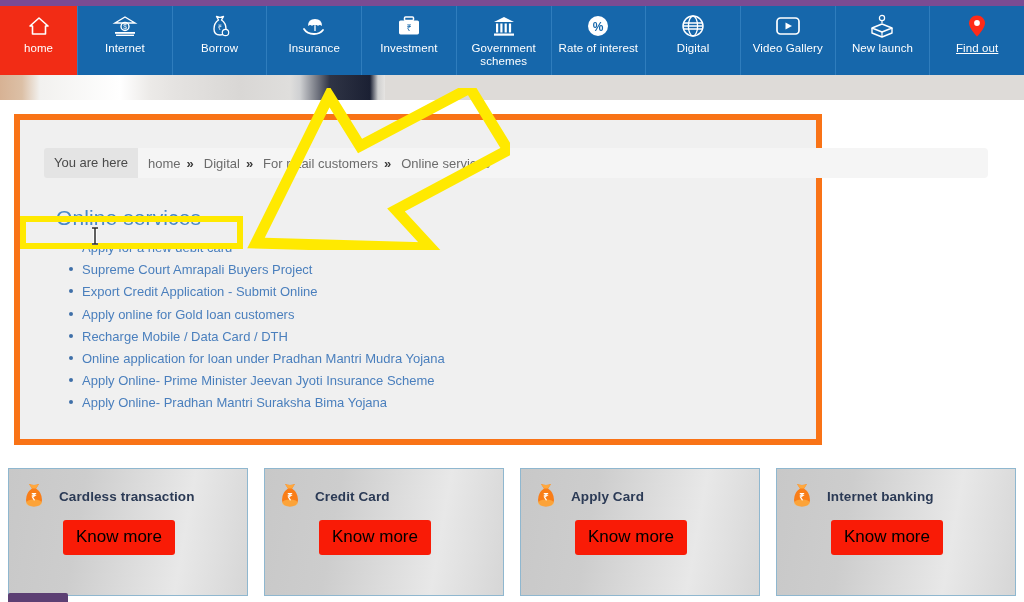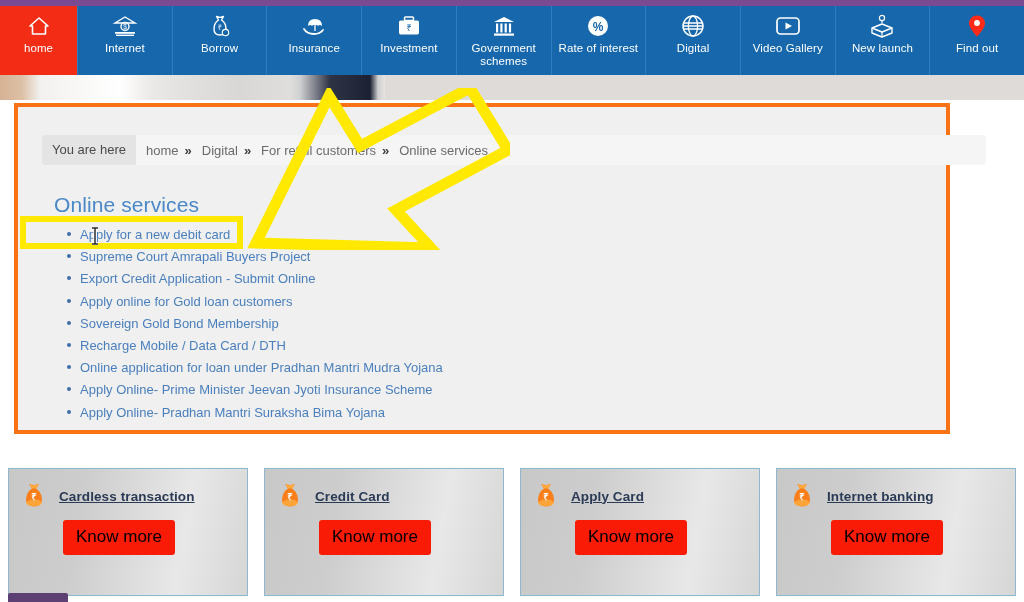--- a/index.html
+++ b/index.html
@@ -35,21 +35,21 @@
     border-right: 1px solid #2f7dbd;
     color: #ffffff;
     display: flex;
     flex-direction: column;
     align-items: center;
     justify-content: flex-start;
     padding-top: 7px;
     cursor: pointer;
     position: relative;
   }
-  .nav-item:last-child { border-right: none; }
+  .nav-item:last-child { border-right: none; text-decoration: underline; }
   .nav-item.home { background: #f22c15; flex: 0 0 78px; }
   .nav-icon {
     height: 26px; width: 30px;
     display: flex; align-items: center; justify-content: center;
     margin-bottom: 3px;
   }
   .nav-icon svg { display: block; }
   .nav-label {
     font-size: 11.5px;
     line-height: 13px;
@@ -80,24 +80,24 @@
         #e6e4e2 385px);
   }
   .hero-blank {
     position: absolute; left: 385px; top: 0;
     width: 639px; height: 25px;
     background: #dedbd8;
   }
 
   
   .content-card {
-    position: absolute; left: 14px; top: 103px;
-    width: 936px; height: 331px;
+    position: absolute; left: 14px; top: 114px;
+    width: 808px; height: 331px;
     background: #f0f0f0;
-    border: 4px solid #f97316;
+    border: 6px solid #f97316;
   }
   .breadcrumb {
     position: absolute; left: 24px; top: 28px;
     width: 944px; height: 30px;
     background: #f5f5f5;
     border-radius: 4px;
     display: flex; align-items: center;
     padding-left: 0;
   }
   .bc-label {
@@ -174,21 +174,20 @@
     align-items: center;
     padding: 12px 0 0 10px;
   }
   .bag-icon { width: 30px; height: 30px; flex: 0 0 30px; }
   .card-title {
     font-size: 13.5px;
     color: #2b3a55;
     font-weight: bold;
     margin-left: 10px;
     letter-spacing: 0.1px;
-    text-decoration: underline;
   }
   .know-more {
     position: absolute;
     left: 54px; top: 51px;
     background: #f91b06;
     color: #000000;
     border: none;
     border-radius: 3px;
     font-size: 17px;
     font-family: "Liberation Sans", sans-serif;
@@ -377,21 +376,20 @@
       <span class="bc-item current">Online services</span>
     </div>
 
     <h1 class="page-title">Online services</h1>
 
     <ul class="link-list">
       <li><a>Apply for a new debit card</a></li>
       <li><a>Supreme Court Amrapali Buyers Project</a></li>
       <li><a>Export Credit Application - Submit Online</a></li>
       <li><a>Apply online for Gold loan customers</a></li>
-      <li><a>Sovereign Gold Bond Membership</a></li>
       <li><a>Recharge Mobile / Data Card / DTH</a></li>
       <li><a>Online application for loan under Pradhan Mantri Mudra Yojana</a></li>
       <li><a>Apply Online- Prime Minister Jeevan Jyoti Insurance Scheme</a></li>
       <li><a>Apply Online- Pradhan Mantri Suraksha Bima Yojana</a></li>
     </ul>
 
   </section>
 
   <div class="cards-row">
 

